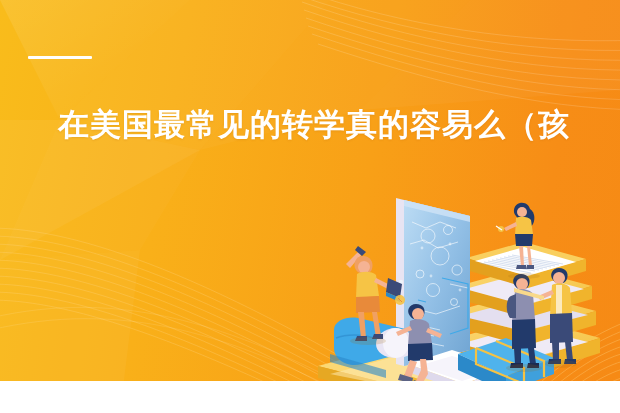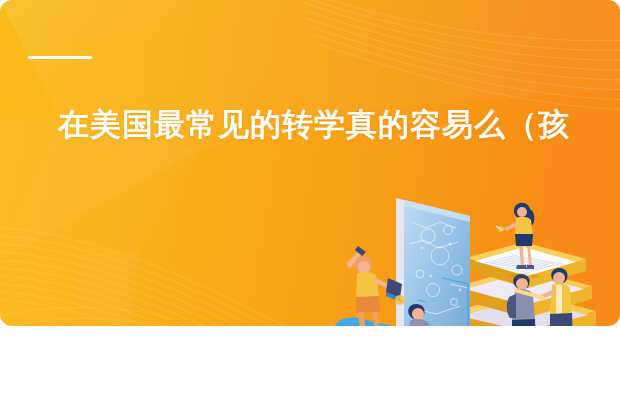--- a/index.html
+++ b/index.html
@@ -7,24 +7,23 @@
     padding: 0;
     background: #ffffff;
   }
   body {
     font-family: "DejaVu Sans", "Liberation Sans", sans-serif;
   }
 
   #banner {
     position: relative;
     width: 620px;
-    height: 326px;
+    height: 381px;
     overflow: hidden;
     background: linear-gradient(100deg, #f9bc1b 0%, #f9b019 28%, #f8a017 58%, #f78d16 85%, #f68a15 100%);
-    border-radius: 12px;
   }
 
   
   .facets {
     position: absolute;
     inset: 0;
     pointer-events: none;
   }
 
   

